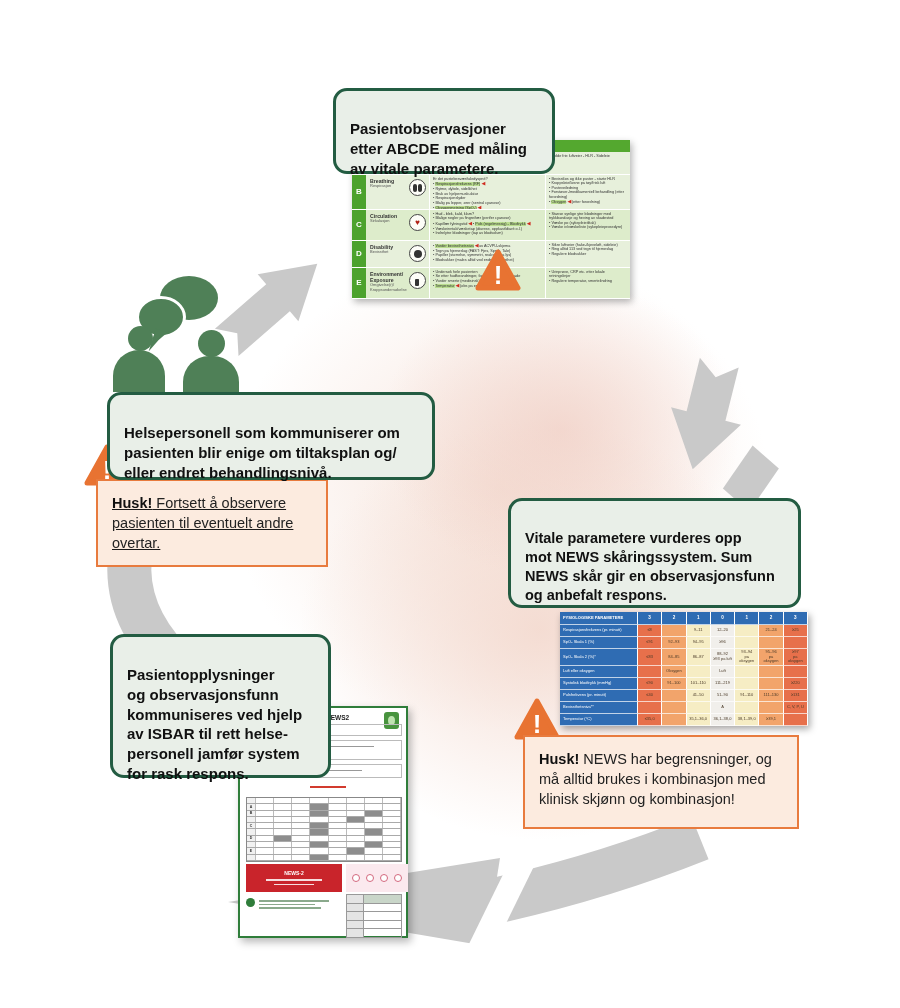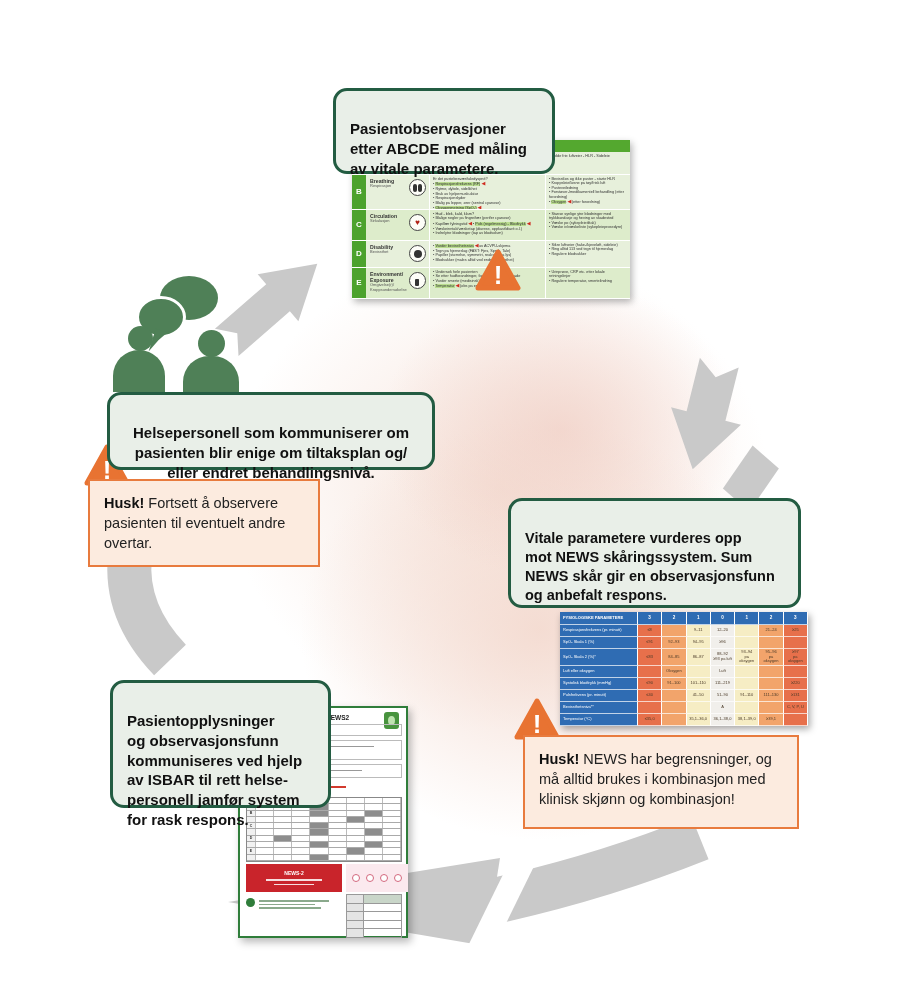--- a/index.html
+++ b/index.html
@@ -9,31 +9,31 @@
   .photo{position:absolute;border-radius:50%;z-index:0;}
   .p1{left:230px;top:250px;width:540px;height:480px;background:radial-gradient(closest-side,rgba(246,227,218,.95),rgba(246,227,218,0));}
   .p2{left:300px;top:420px;width:480px;height:420px;background:radial-gradient(closest-side,rgba(243,216,205,.85),rgba(243,216,205,0));}
   .p3{left:380px;top:280px;width:360px;height:300px;background:radial-gradient(closest-side,rgba(240,206,196,.7),rgba(240,206,196,0));}
   .arrows{position:absolute;left:0;top:0;z-index:1;}
   
   .callout{position:absolute;z-index:5;background:var(--callout_bg);border:3px solid var(--callout_border);
            border-radius:14px;box-sizing:border-box;padding:28px 14px;}
   .callout p{margin:0;font-weight:700;font-size:15px;line-height:1.32;white-space:pre-line;color:#111;}
   .co-top{left:333px;top:88px;width:222px;height:86px;}
-  .co-mid{left:107px;top:392px;width:328px;height:78px;text-align:center;}
+  .co-mid{left:107px;top:392px;width:328px;height:88px;}
   .co-right{left:508px;top:498px;width:293px;height:110px;}
   .co-right p{font-size:14.5px;}
-  .co-isbar{left:110px;top:680px;width:221px;height:128px;}
+  .co-isbar{left:110px;top:634px;width:221px;height:144px;}
   
   .husk{position:absolute;z-index:4;background:var(--husk_bg);border:2px solid var(--husk_border);
         box-sizing:border-box;padding:12px 14px;}
   .husk p{margin:0;font-size:14.5px;line-height:1.38;color:#222;white-space:pre-line;}
   .husk b{font-weight:700;color:#111;}
   .hu-abcde{left:485px;top:288px;width:308px;height:80px;}
-  .hu-observe{left:88px;top:479px;width:232px;height:88px;}
+  .hu-observe{left:96px;top:479px;width:232px;height:88px;text-decoration:underline;}
   .hu-news{left:523px;top:735px;width:276px;height:94px;}
   .warntri{position:absolute;z-index:3;}
   .wt1{left:475px;top:248px;}
   .wt2{left:84px;top:443px;}
   .wt3{left:514px;top:697px;}
   
   .chart{position:absolute;left:352px;top:140px;width:278px;z-index:2;background:#eaf2df;
          box-shadow:2px 3px 7px rgba(0,0,0,.3);font-size:3.8px;line-height:1.18;color:#333;}
   .chart-top{height:12px;background:var(--chart_green);}
   .crow{display:flex;overflow:hidden;border-bottom:1px solid #fff;}

